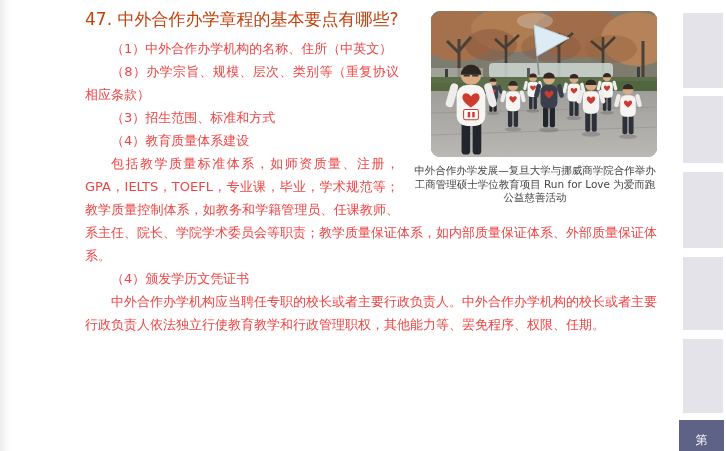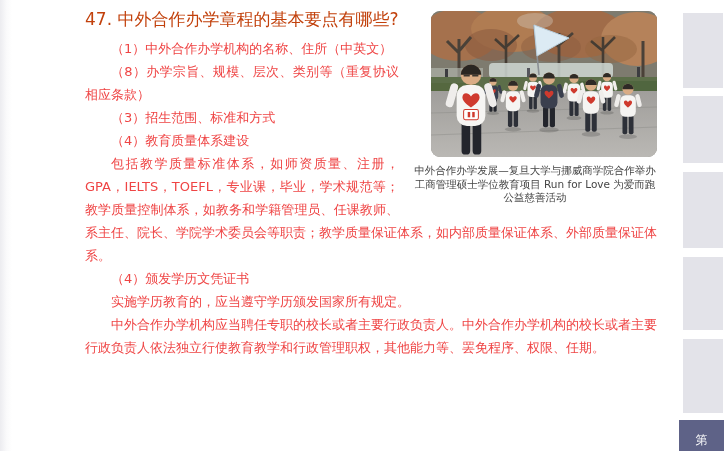--- a/index.html
+++ b/index.html
@@ -159,21 +159,20 @@
     </figure>
 
     <h1 class="q-title">47. 中外合作办学章程的基本要点有哪些?</h1>
 
     <p class="body-p">（1）中外合作办学机构的名称、住所（中英文）</p>
     <p class="body-p">（8）办学宗旨、规模、层次、类别等（重复协议相应条款）</p>
     <p class="body-p">（3）招生范围、标准和方式</p>
     <p class="body-p">（4）教育质量体系建设</p>
     <p class="body-p">包括教学质量标准体系，如师资质量、注册，GPA，IELTS，TOEFL，专业课，毕业，学术规范等；教学质量控制体系，如教务和学籍管理员、任课教师、系主任、院长、学院学术委员会等职责；教学质量保证体系，如内部质量保证体系、外部质量保证体系。</p>
     <p class="body-p">（4）颁发学历文凭证书</p>
-    <p class="body-p">实施学历教育的，应当遵守学历颁发国家所有规定。</p>
     <p class="body-p">中外合作办学机构应当聘任专职的校长或者主要行政负责人。中外合作办学机构的校长或者主要行政负责人依法独立行使教育教学和行政管理职权，其他能力等、罢免程序、权限、任期。</p>
   </div>
 
   <div class="sidebar">
     <div class="edge-block eb1"></div>
     <div class="edge-block eb2"></div>
     <div class="edge-block eb3"></div>
     <div class="edge-block eb4"></div>
     <div class="edge-block eb5"></div>
     <div class="chapter-tab">

